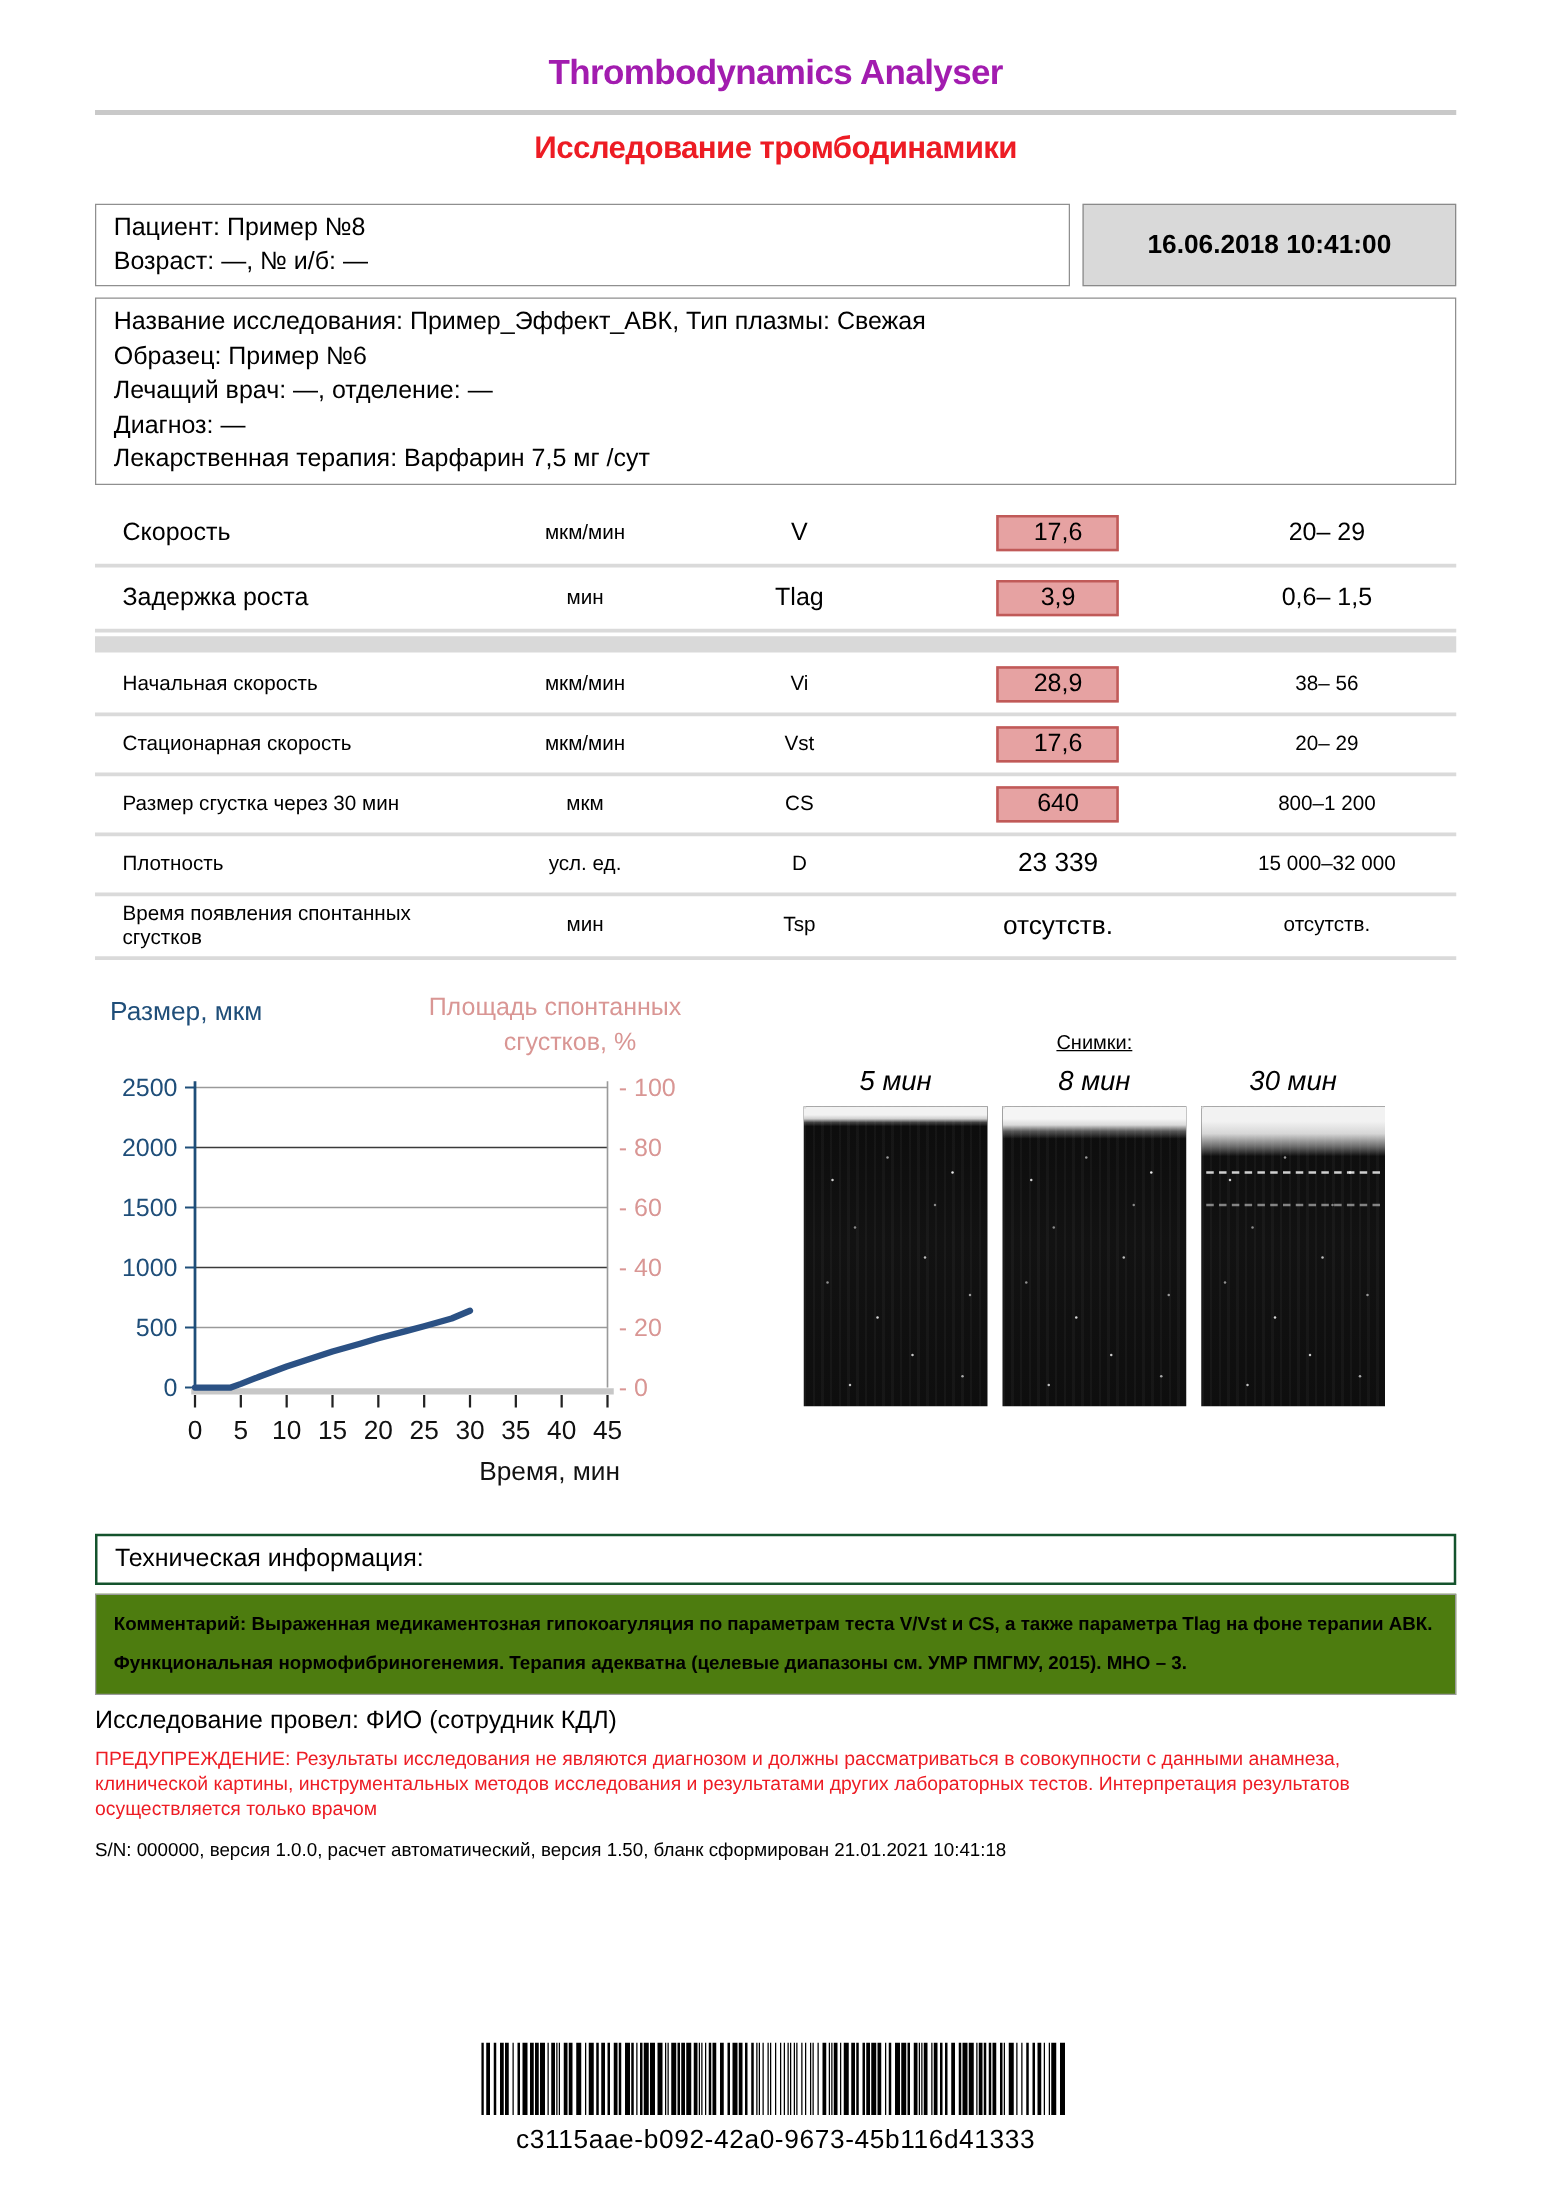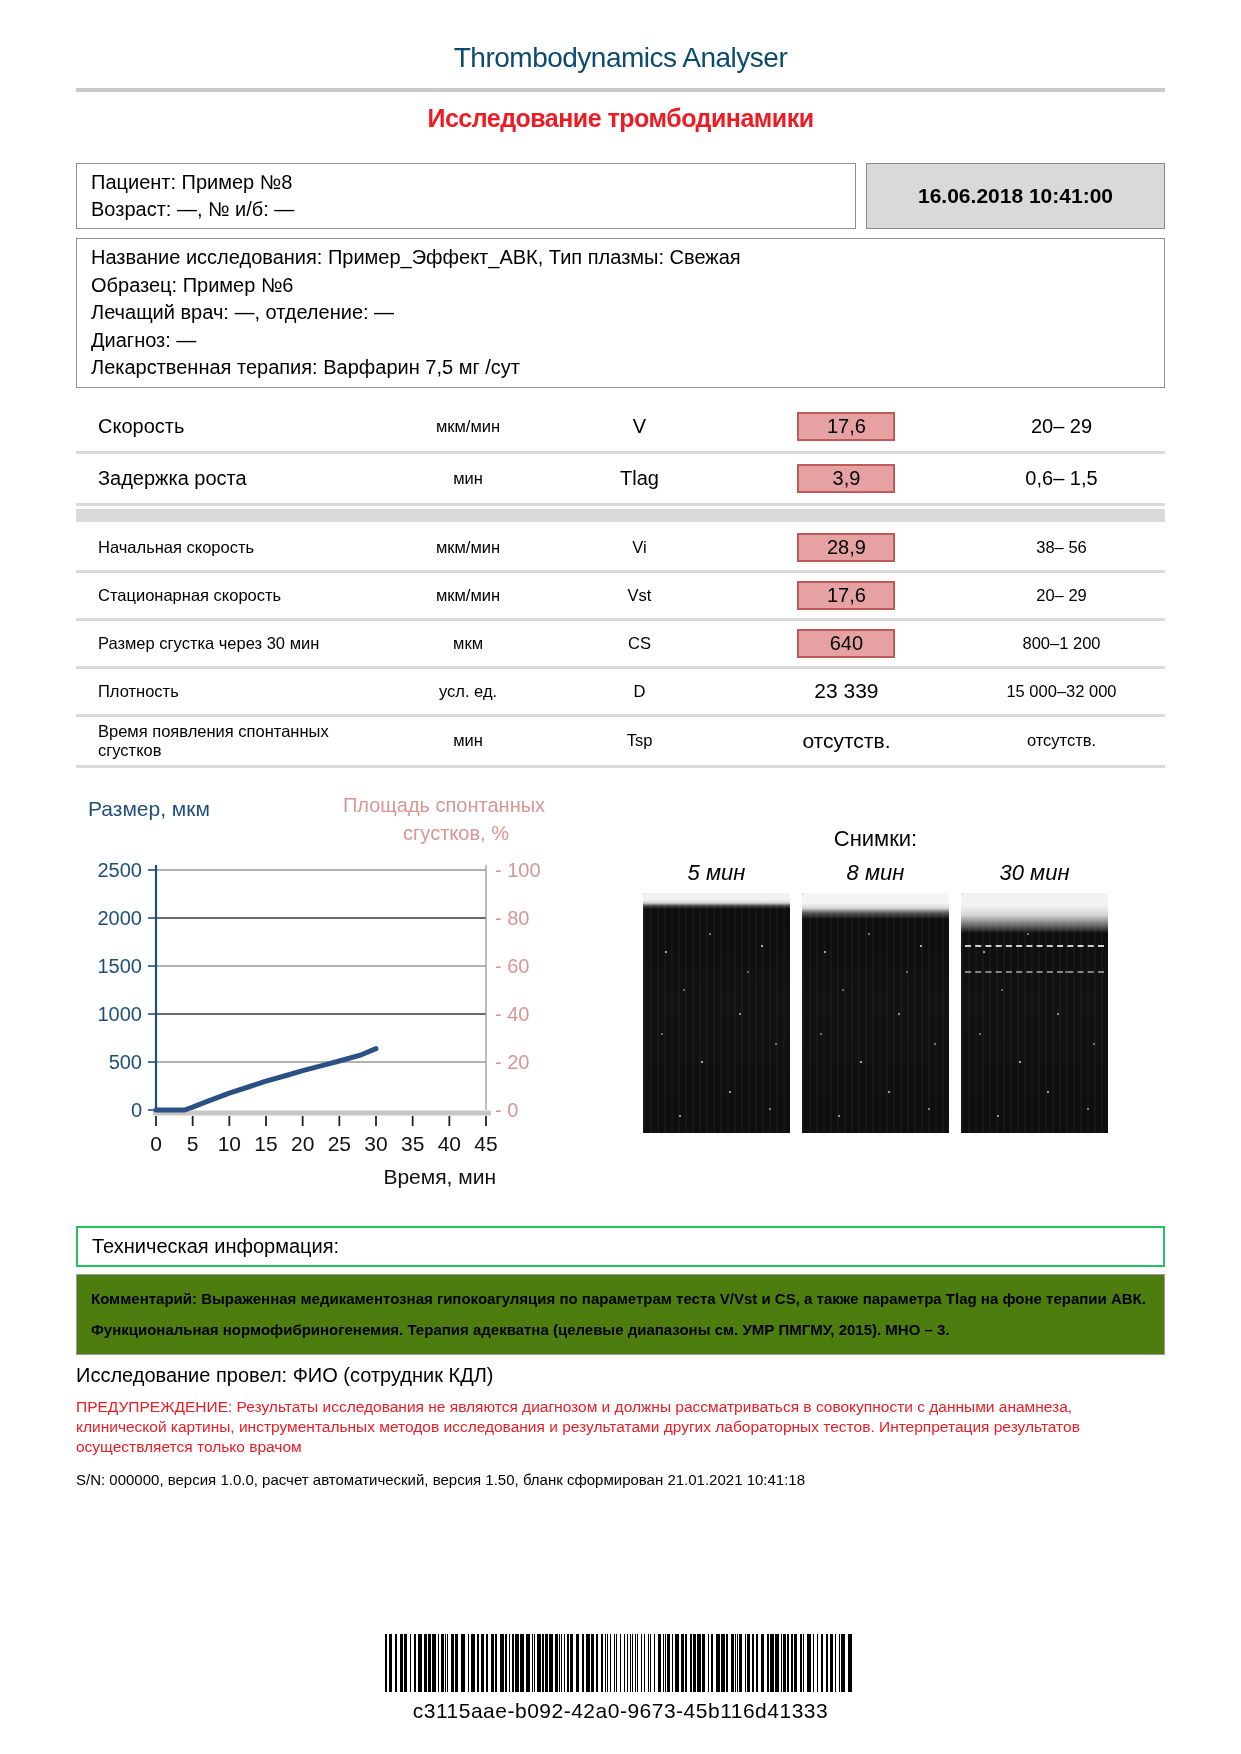--- a/index.html
+++ b/index.html
@@ -1,20 +1,20 @@
 <!DOCTYPE html>
 <html><head>
 <meta charset="utf-8">
 <style>
   * { margin:0; padding:0; box-sizing:border-box; }
   body { background:#fff; font-family:"Liberation Sans", sans-serif; color:#000; }
   .page { width:1241px; height:1754px; margin:0 auto; background:#fff; position:relative; overflow:hidden; }
   .content { padding:42px 76px 0 76px; }
 
-  .app-title { text-align:center; color:#0c4a6e; font-weight:normal; font-size:28px; letter-spacing:-0.5px; }
+  .app-title { text-align:center; color:#a21caf; font-weight:bold; font-size:28px; letter-spacing:-0.5px; }
   .rule { height:4px; background:#c9c9c9; margin:14px 0 12px 0; }
   .report-title { text-align:center; color:#ED1C24; font-weight:bold; font-size:25px; letter-spacing:-0.5px; margin-bottom:30px; }
 
   .top-row { display:flex; gap:10px; margin-bottom:9px; }
   .patient-box { flex:1; border:1px solid #8f8f8f; padding:5px 14px; font-size:20px; line-height:1.35; }
   .date-box { width:299px; border:1px solid #8a8a8a; background:#d9d9d9; display:flex; align-items:center; justify-content:center; font-weight:bold; font-size:21px; }
 
   .study-box { border:1px solid #8f8f8f; padding:5px 14px; font-size:20px; line-height:1.38; margin-bottom:14px; }
 
   .param-table { width:100%; }
@@ -26,41 +26,41 @@
   .trow > div { text-align:center; }
   .trow .unit { font-size:16.5px; }
   .vbox { display:inline-block; background:#e6a2a2; border:2px solid #c05a58; padding:1px 16px; min-width:98px; font-size:20px; }
   .vplain.vbig { font-size:21px; }
   .norm-sm { font-size:16.5px; }
   .sep-band { height:13px; background:#d9d9d9; margin:3px 0; }
 
   .viz-row { display:flex; align-items:flex-start; margin-top:14px; }
   .chart-wrap { width:510px; }
   .snapshots { flex:1; padding-top:44px; }
-  .snap-title { text-align:center; font-size:22px; margin-bottom:8px; }
+  .snap-title { text-align:center; font-size:16px; margin-bottom:8px;text-decoration:underline; }
   .photo-strip { display:flex; gap:12px; justify-content:center;font-style:italic; }
   .photo-col .plabel { text-align:center; font-size:22px; margin-bottom:7px; }
   .photo { width:147px; height:240px; position:relative; overflow:hidden;
     background:
       repeating-linear-gradient(90deg, rgba(255,255,255,0.035) 0 2px, transparent 2px 7px),
       linear-gradient(180deg,#0c0c0c,#121212 45%,#0e0e0e);
   }
   .photo .band { position:absolute; top:0; left:0; right:0; }
   .photo.t5 .band { height:16px; background:linear-gradient(180deg,#f2f2f2 0 7px,#cfcfcf 10px,rgba(190,190,190,.3) 13px,transparent); }
   .photo.t15 .band { height:26px; background:linear-gradient(180deg,#f5f5f5 0 10px,#dadada 15px,rgba(200,200,200,.4) 20px,transparent); }
   .photo.t30 .band { height:40px; background:linear-gradient(180deg,#f2f2f2 0 12px,#d6d6d6 22px,rgba(205,205,205,.5) 32px,transparent); }
   .photo .dash1, .photo .dash2 { display:none; position:absolute; left:4px; right:4px; height:0; border-top:2px dashed rgba(255,255,255,.8); }
   .photo.t30 .dash1 { display:block; top:52px; }
   .photo.t30 .dash2 { display:block; top:78px; opacity:.6; }
   .photo .specks { position:absolute; width:2px; height:2px; border-radius:50%; background:#ddd; top:0; left:0;
     box-shadow: 22px 58px #cfcfcf, 66px 40px #9a9a9a, 118px 52px #e8e8e8, 40px 96px #8a8a8a,
       96px 120px #bdbdbd, 132px 150px #9a9a9a, 58px 168px #d7d7d7, 18px 140px #8f8f8f,
       86px 198px #c9c9c9, 126px 215px #a8a8a8, 36px 222px #bfbfbf, 104px 78px #888; }
 
-  .tech-box { border:2px solid #22c55e; padding:7px 14px; font-size:20px; margin-top:30px; }
+  .tech-box { border:2px solid #14532d; padding:7px 14px; font-size:20px; margin-top:30px; }
   .comment-box { background:#4d7c0f; border:1px solid #9a9a9a; padding:9px 14px; font-size:15px; line-height:2.05; margin-top:7px;font-weight:bold; }
   .performed { font-size:20px; margin-top:9px; }
   .warning { color:#ED1C24; font-size:15.5px; line-height:1.28; margin-top:10px; font-weight:500; }
   .footer-meta { font-size:15px; margin-top:14px; }
 
   .barcode-area { position:absolute; left:0; right:0; top:1634px; text-align:center; }
   .barcode svg { display:inline-block; }
   .barcode-text { font-size:21px; margin-top:3px; letter-spacing:0.5px; }
 </style>
 </head>

